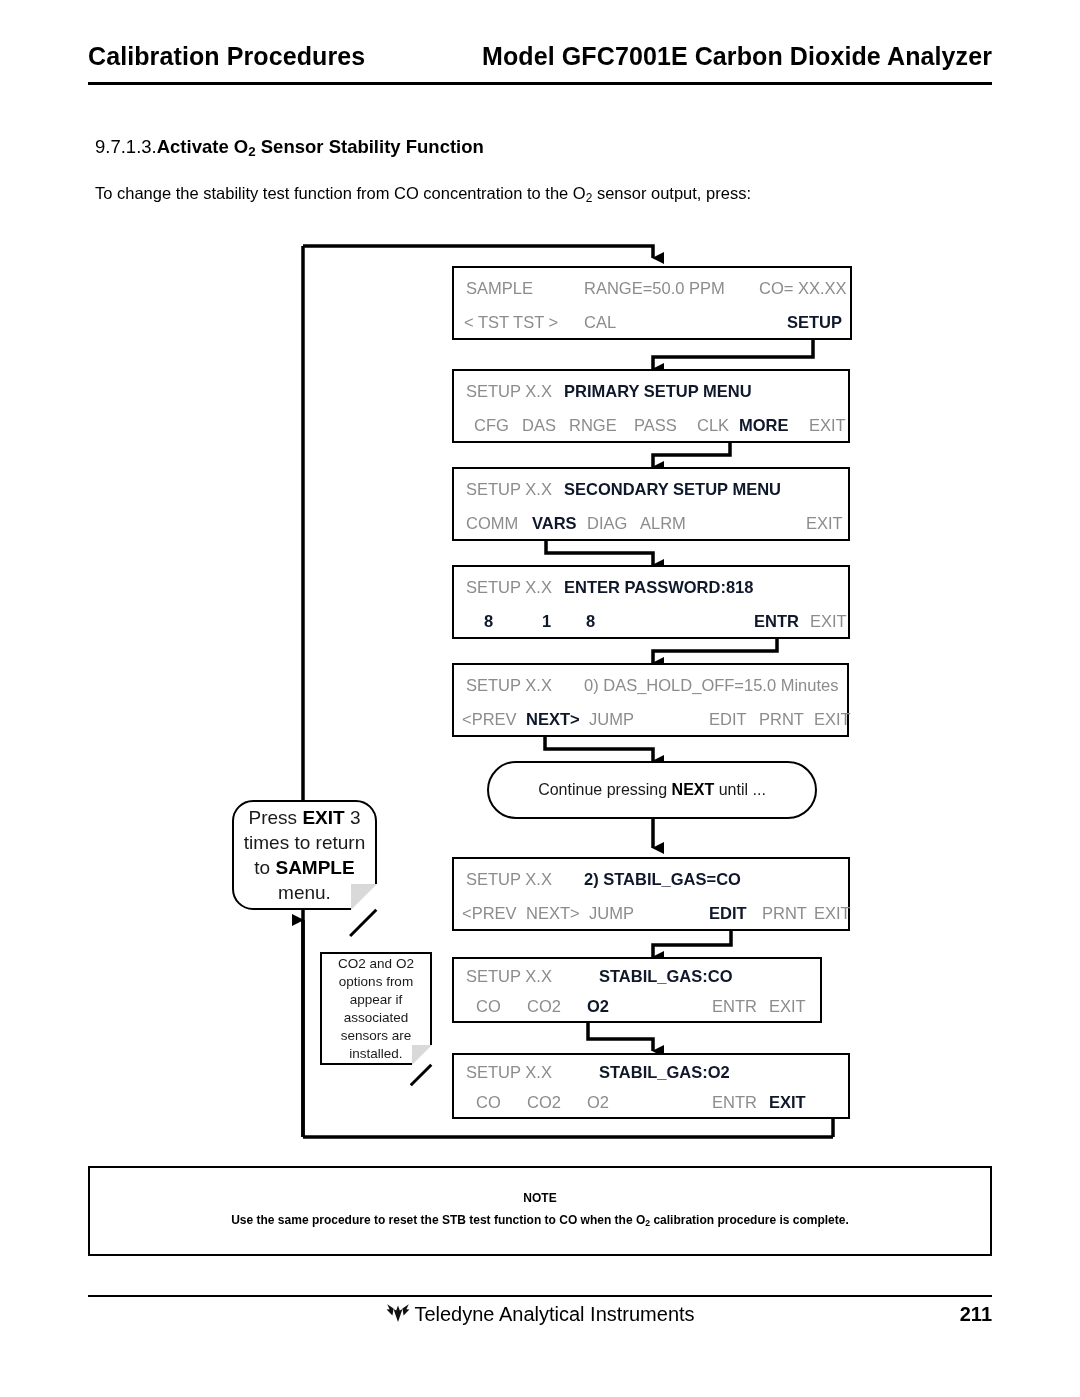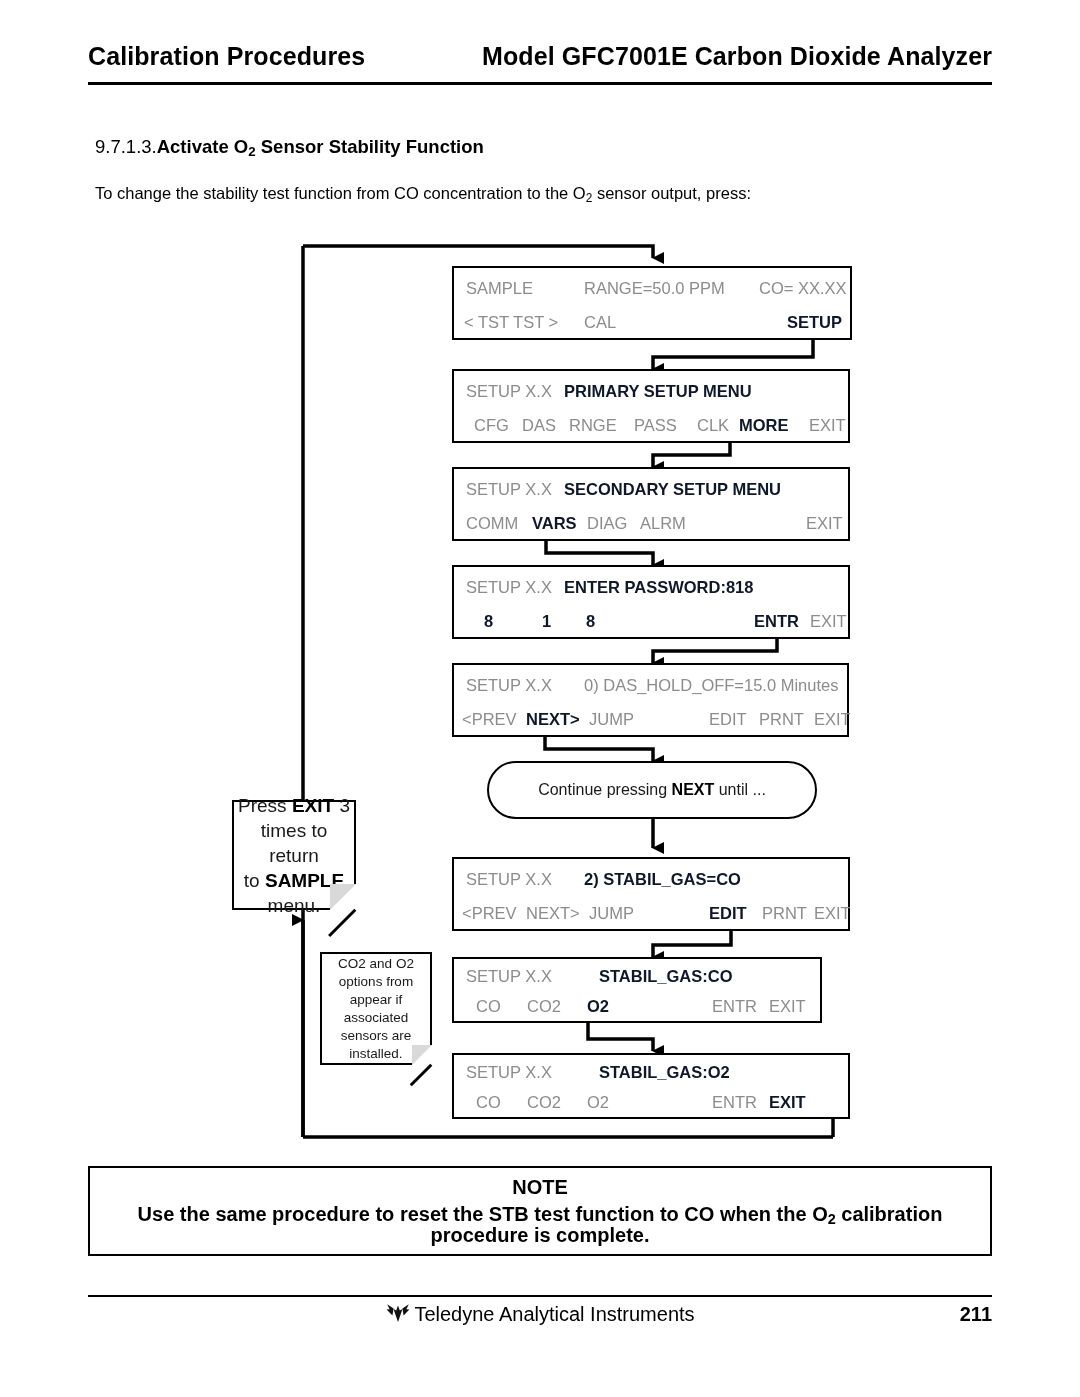--- a/index.html
+++ b/index.html
@@ -167,21 +167,21 @@
     width: 904px;
     height: 90px;
     box-sizing: border-box;
     border: 2px solid #000;
     display: flex;
     flex-direction: column;
     align-items: center;
     justify-content: center;
     text-align: center;
     font-weight: bold;
-    font-size: 20px;
+    font-size: 12px;
   }
   .note-box .nb-title { margin-bottom: 5px; }
   .note-box .nb-body {
     width: 860px;
     line-height: 21px;
   }
 
   
   .footer-rule {
     position: absolute;
@@ -384,21 +384,21 @@
   </div>
   <div class="row r2" style="height:33px; line-height:33px; top:31px;">
     <span class="cell" style="left:22px;">CO</span>
     <span class="cell" style="left:73px;">CO2</span>
     <span class="cell" style="left:133px;">O2</span>
     <span class="cell" style="left:258px;">ENTR</span>
     <span class="cell hl" style="left:315px;">EXIT</span>
   </div>
 </div>
 
-<div class="note" id="note-exit" style="left:232px; top:800px; width:124px; height:110px;">
+<div class="note" id="note-exit" style="left:232px; top:800px; width:145px; height:110px;border-radius:21px;">
   <div><span>Press </span><b>EXIT</b><span> 3</span></div>
   <div>times to return</div>
   <div><span>to </span><b>SAMPLE</b></div>
   <div>menu.</div>
   <div class="fold"></div>
   <div class="fold-line"></div>
 </div>
 
 <div class="note" id="note-sensors" style="left:320px; top:952px; width:112px; height:113px;">
   <div>CO2 and O2</div>

